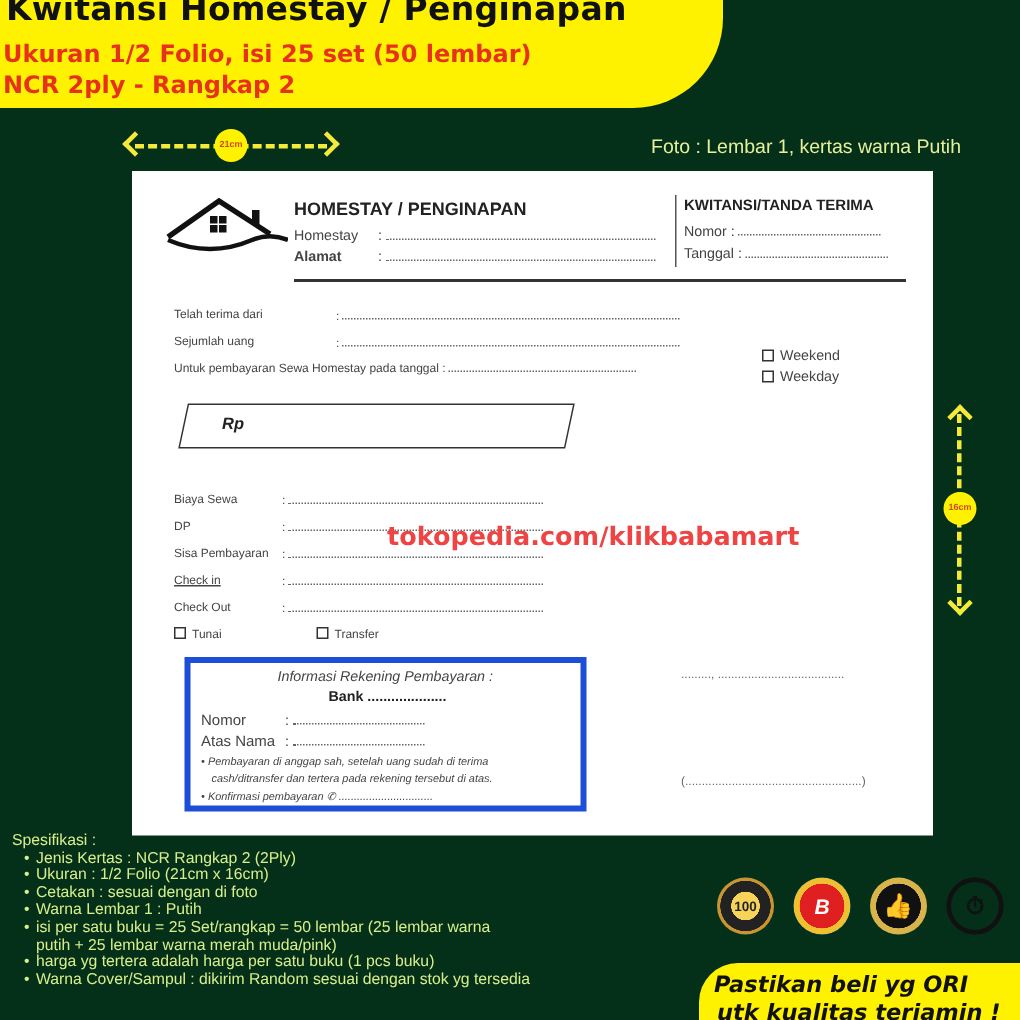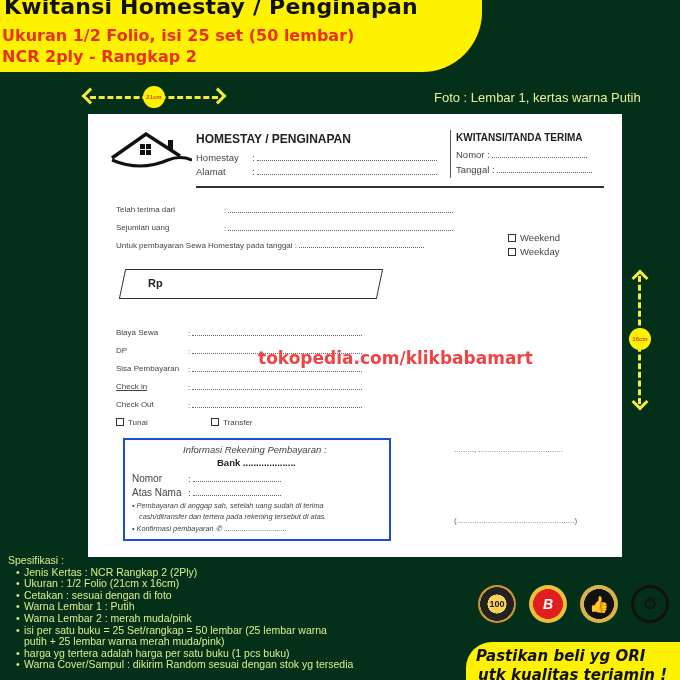--- a/index.html
+++ b/index.html
@@ -31,23 +31,23 @@
   .logo { position: absolute; left: 22px; top: 16px; width: 82px; height: 40px; }
   .hs-title { left: 108px; top: 18px; font-size: 12px; font-weight: bold; color: #222; }
   .small { font-size: 9.5px; color: #444; }
   .tiny { font-size: 8px; color: #444; }
   .dots { display: inline-block; border-bottom: 1px dotted #666; height: 8px; vertical-align: baseline; }
   .vline { position: absolute; left: 362px; top: 16px; width: 1px; height: 48px; background: #555; }
   .rule1 { position: absolute; left: 108px; top: 72px; width: 408px; height: 2px; background: #333; }
   .kw-title { left: 368px; top: 18px; font-size: 10px; font-weight: bold; color: #222; }
   .chk { display: inline-block; width: 8px; height: 8px; border: 1px solid #333; margin-right: 4px; vertical-align: -1px; }
   .rp-box { position: absolute; left: 34px; top: 155px; width: 258px; height: 30px; border: 1px solid #333; transform: skewX(-12deg); }
-  .rp-label { left: 60px; top: 163px; font-size: 11px; font-weight: bold; color: #222; }
+  .rp-label { left: 60px; top: 163px; font-size: 11px; font-weight: bold; color: #222; font-style: italic; }
   .watermark { left: 170px; top: 234px; font: bold 17px "DejaVu Sans", sans-serif; color: #ef4444; }
-  .bank-box { position: absolute; left: 35px; top: 324px; width: 268px; height: 103px; border: 2px solid #1d4ed8; }
+  .bank-box { position: absolute; left: 35px; top: 324px; width: 268px; height: 103px; border: 4px solid #1d4ed8; }
   .it { font-style: italic; }
 
   .specs { position: absolute; left: 8px; top: 555px; color: #d9ee8a; font: 10.5px "Liberation Sans", sans-serif; line-height: 11.6px; }
   .specs ul { list-style: none; padding-left: 8px; }
   .specs li { position: relative; padding-left: 8px; }
   .specs li::before { content: "•"; position: absolute; left: 0; }
 
   .badges { position: absolute; left: 478px; top: 585px; display: flex; gap: 13px; }
   .badge { width: 38px; height: 38px; border-radius: 50%; display: flex; align-items: center; justify-content: center; font: bold 9px "Liberation Sans", sans-serif; }
   .b1 { background: radial-gradient(circle, #f7d35a 0 35%, #222 36% 62%, #c89530 63%); color: #222; }
@@ -83,21 +83,21 @@
     <rect x="58" y="10" width="5" height="10" fill="#111"></rect>
     <rect x="30" y="14" width="5" height="5" fill="#111"></rect>
       <rect x="36" y="14" width="5" height="5" fill="#111"></rect>
     <rect x="30" y="20" width="5" height="5" fill="#111"></rect>
       <rect x="36" y="20" width="5" height="5" fill="#111"></rect>
     <path d="M2 30 Q30 42 58 30 Q70 25 82 30" fill="none" stroke="#111" stroke-width="3"></path>
   </svg>
   <div class="abs hs-title">HOMESTAY / PENGINAPAN</div>
   <div class="abs small" style="left:108px;top:38px;">Homestay</div>
   <div class="abs small" style="left:164px;top:38px;"><span>:</span> <span class="dots" style="width:180px"></span></div>
-  <div class="abs small" style="left:108px;top:52px;">Alamat</div>
+  <div class="abs small" style="left:108px;top:52px;font-weight:bold;">Alamat</div>
   <div class="abs small" style="left:164px;top:52px;"><span>:</span> <span class="dots" style="width:180px"></span></div>
   <div class="vline"></div>
   <div class="abs kw-title">KWITANSI/TANDA TERIMA</div>
   <div class="abs small" style="left:368px;top:35px;"><span>Nomor</span> <span>:</span> <span class="dots" style="width:95px"></span></div>
   <div class="abs small" style="left:368px;top:50px;"><span>Tanggal</span> <span>:</span> <span class="dots" style="width:95px"></span></div>
   <div class="rule1"></div>
 
   <div class="abs tiny" style="left:28px;top:91px;">Telah terima dari</div>
   <div class="abs tiny" style="left:136px;top:91px;"><span>:</span> <span class="dots" style="width:225px"></span></div>
   <div class="abs tiny" style="left:28px;top:109px;">Sejumlah uang</div>
@@ -147,21 +147,20 @@
   <div class="dim-badge">16cm</div>
 </div>
 
 <div class="specs">
   <div>Spesifikasi :</div>
   <ul>
     <li>Jenis Kertas : NCR Rangkap 2 (2Ply)</li>
     <li>Ukuran : 1/2 Folio (21cm x 16cm)</li>
     <li>Cetakan : sesuai dengan di foto</li>
     <li>Warna Lembar 1 : Putih</li>
-    <li>Warna Lembar 2 : merah muda/pink</li>
     <li style="width:330px;">isi per satu buku = 25 Set/rangkap = 50 lembar (25 lembar warna putih + 25 lembar warna merah muda/pink)</li>
     <li>harga yg tertera adalah harga per satu buku (1 pcs buku)</li>
     <li style="width:340px;">Warna Cover/Sampul :  dikirim Random sesuai dengan stok yg tersedia</li>
   </ul>
 </div>
 
 <div class="badges">
   <div class="badge b1">100</div>
   <div class="badge b2">B</div>
   <div class="badge b3">👍</div>

